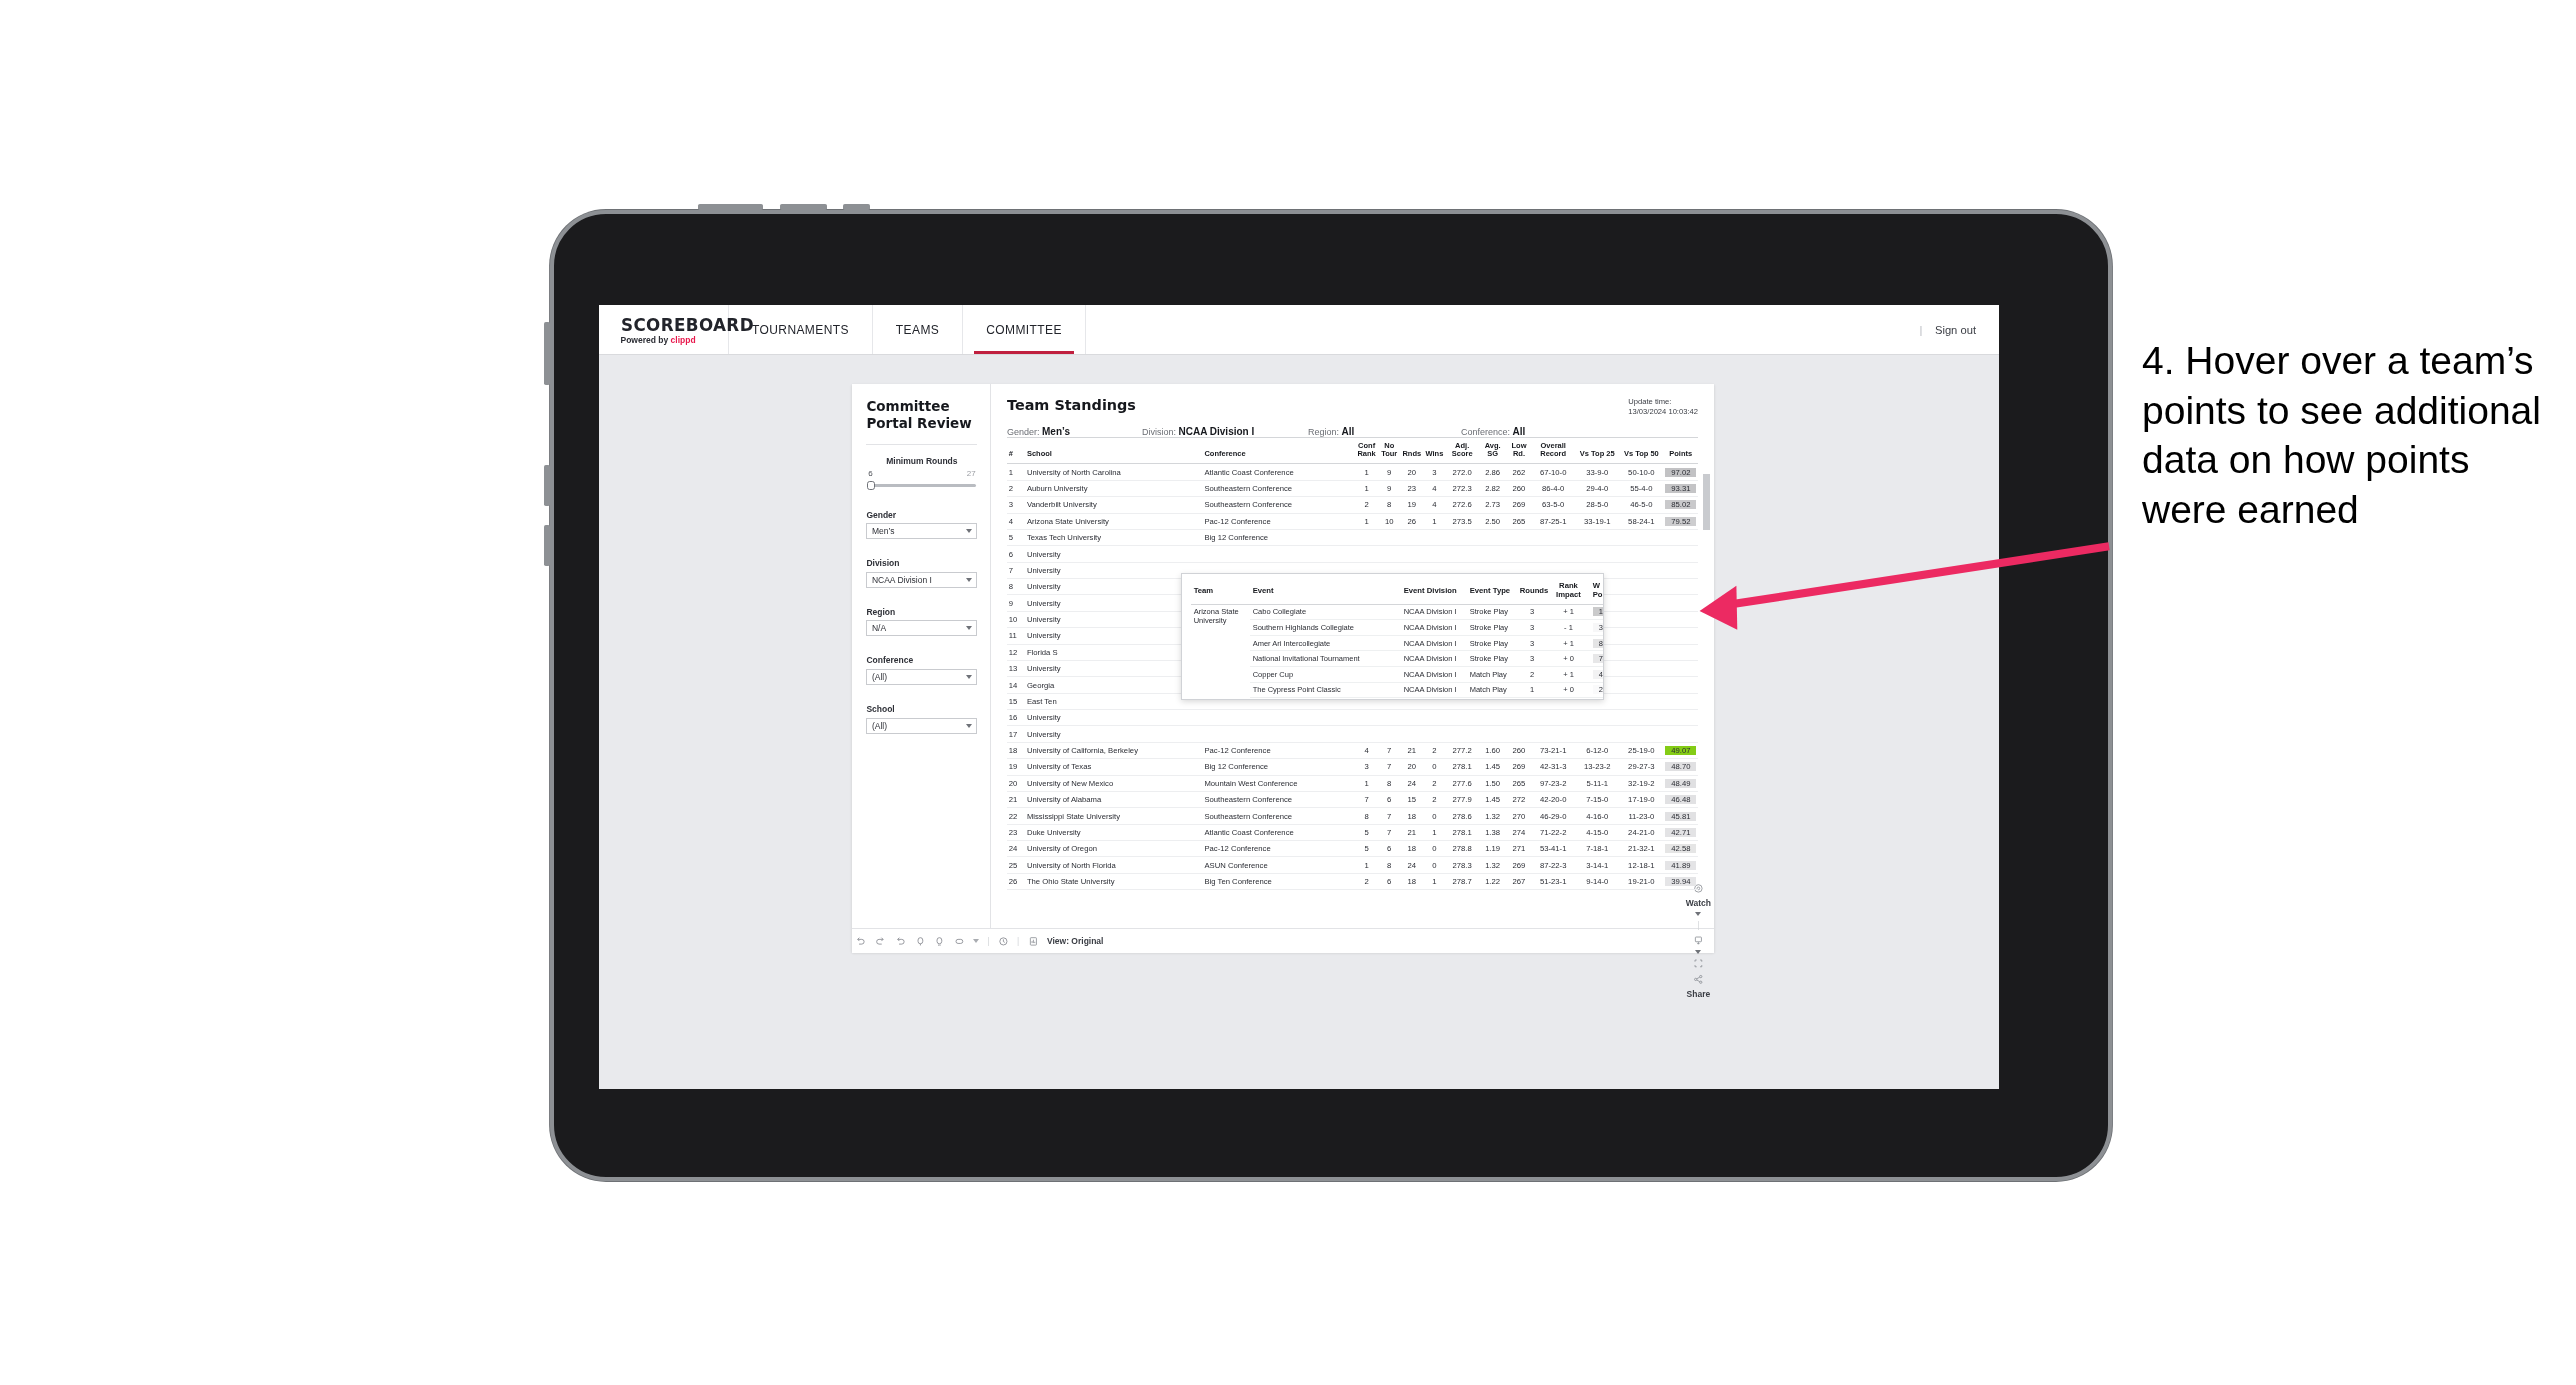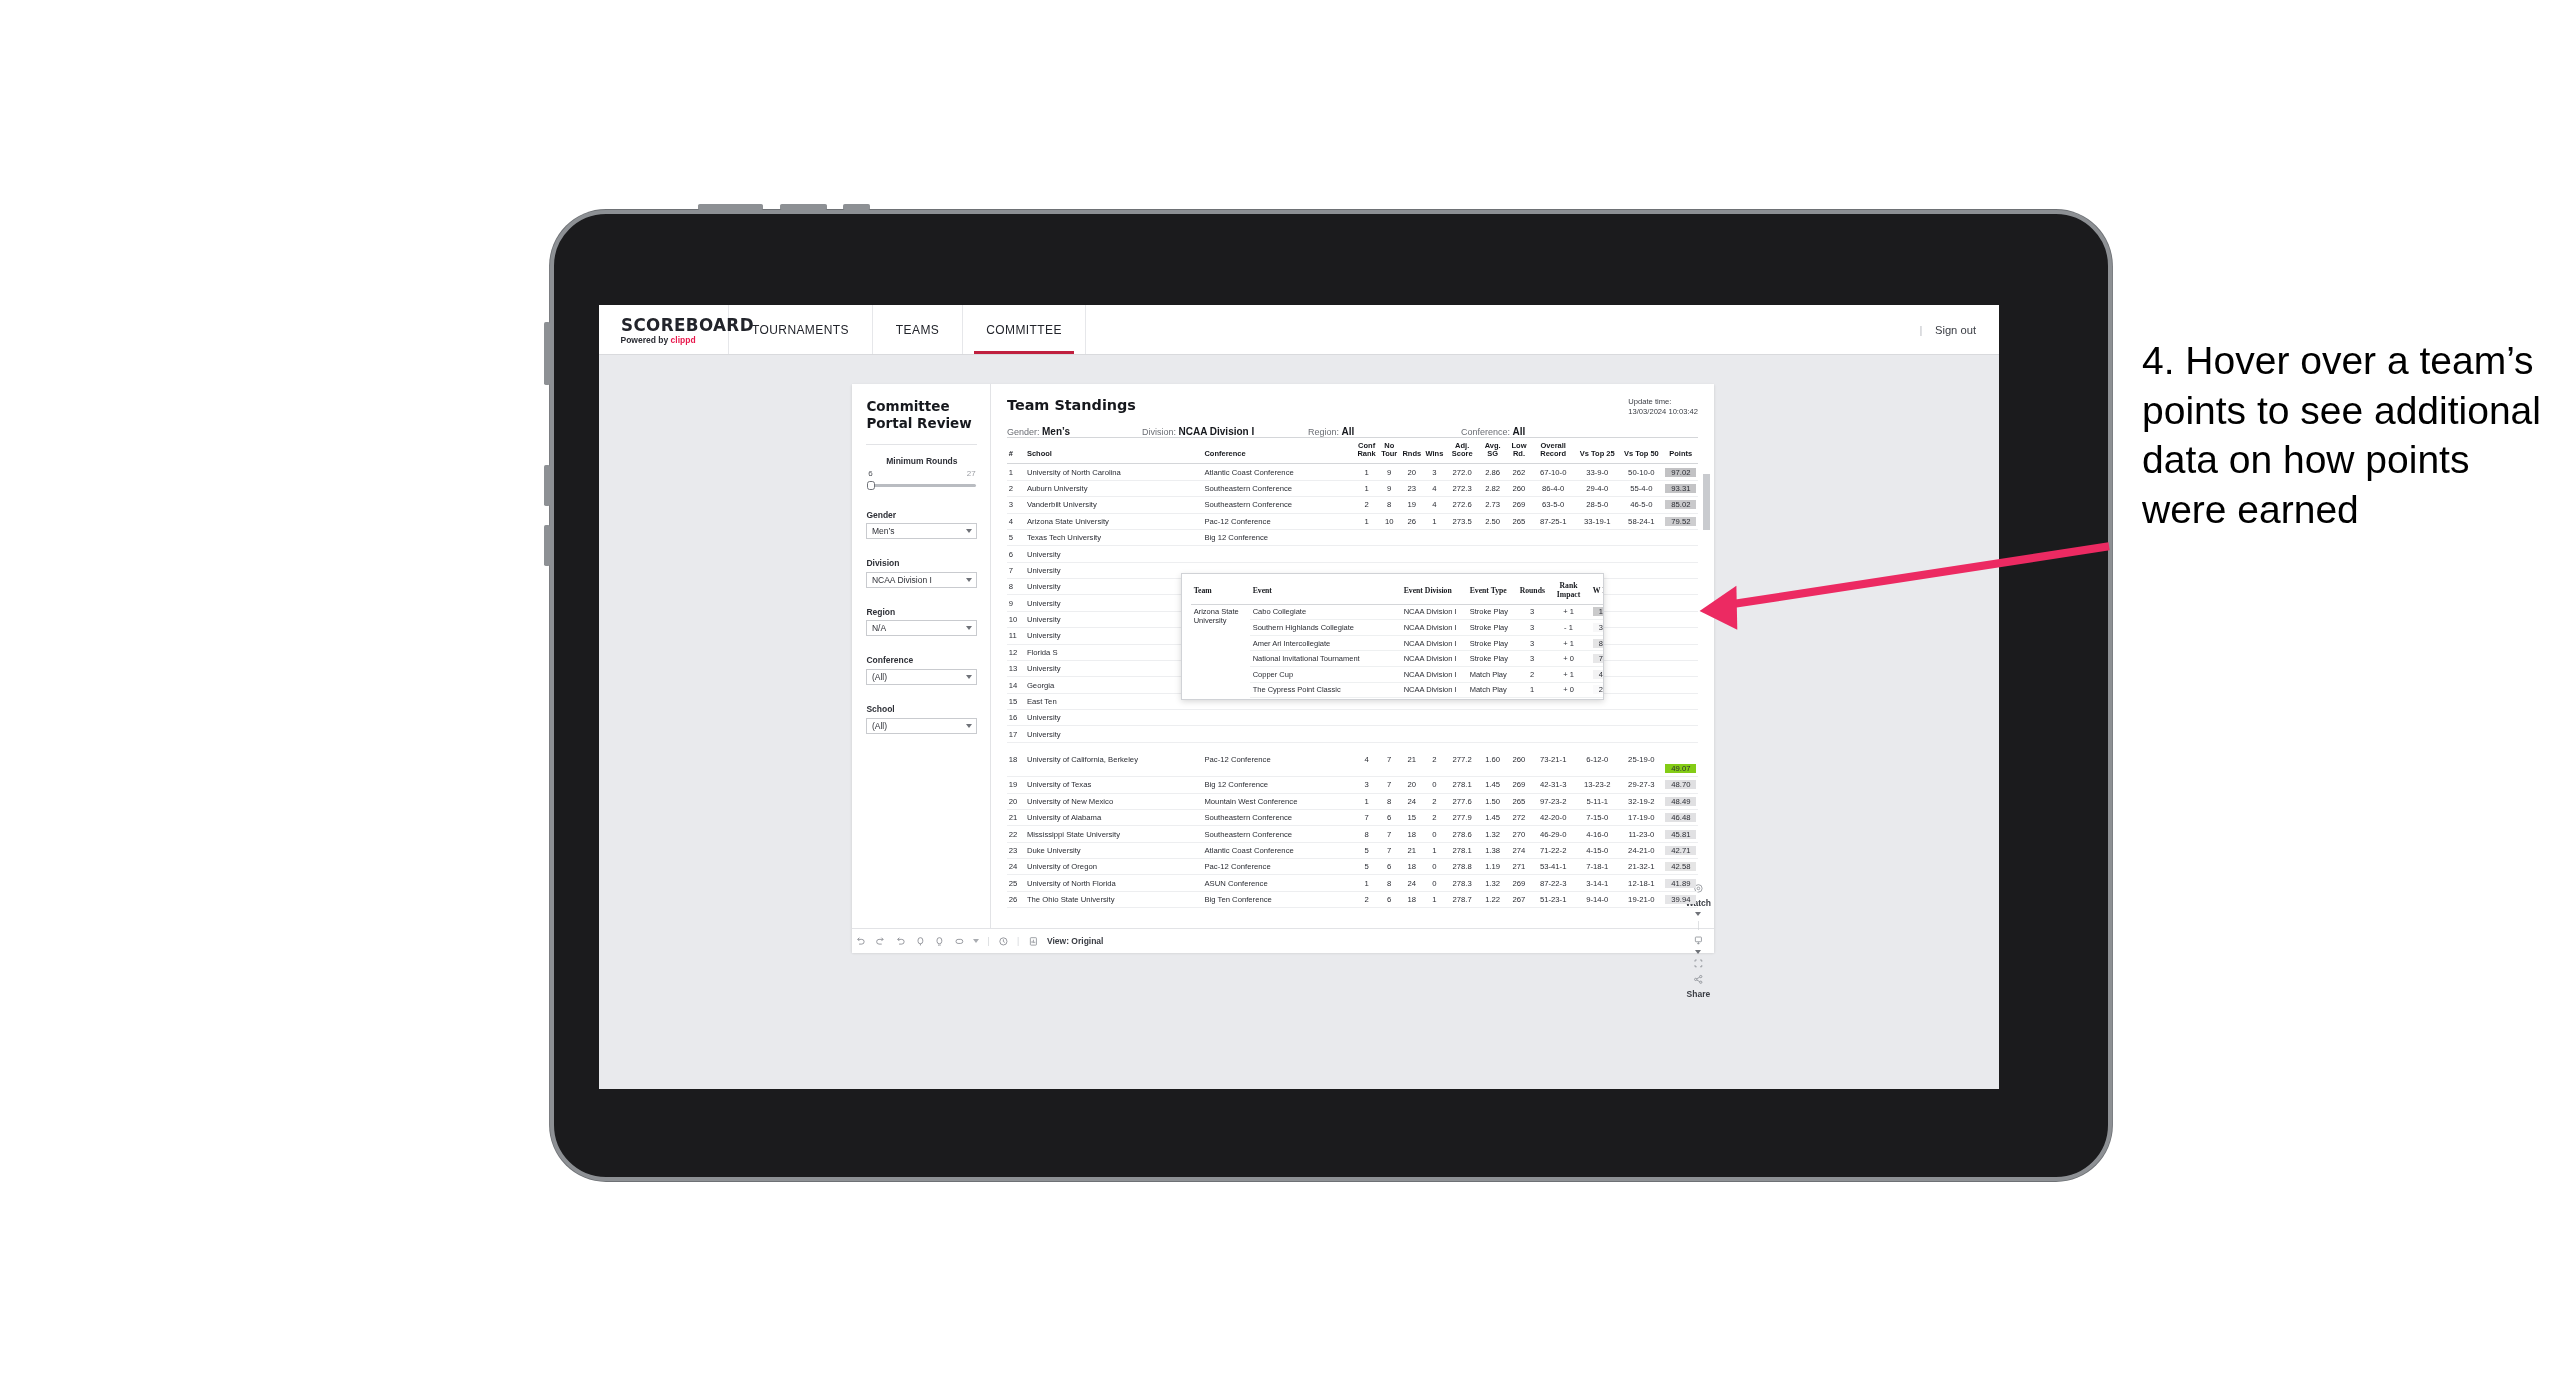--- a/index.html
+++ b/index.html
@@ -111,21 +111,21 @@
   #vthumb{ position:absolute; top:0; left:0; width:7.2px; height:56px; background:#c9cbcf; }
 
   
   #tooltip{ position:absolute; left:190px; top:189px; width:423px; height:127px;
             background:#fff; border:0.9px solid #d0d2d6;
             box-shadow:0 1.8px 6.3px rgba(0,0,0,.17); padding:7.2px 9px 0 9px;
             z-index:20; overflow:hidden; }
   table.tt{ width:100%; border-collapse:collapse; font-size:7.5px; color:#2b2d34;
             table-layout:fixed; }
   table.tt th{ font-size:7.7px; font-weight:bold; color:#16181d; text-align:left;
-               padding:0 2.7px 4.5px 2.7px; border-bottom:0.9px solid #d4d6d9;font-family:Liberation Serif, serif; }
+               padding:0 2.7px 4.5px 2.7px; border-bottom:0.9px solid #d4d6d9; }
   table.tt th.c{ text-align:center; }
   table.tt td{ padding:2.8px 2.7px; border-bottom:0.9px solid #eef0f1; white-space:nowrap;
                overflow:hidden; }
   table.tt td.c{ text-align:center; }
   col.t-team{width:59px} col.t-ev{width:151px} col.t-div{width:66px}
   col.t-typ{width:50px} col.t-rn{width:30px} col.t-ri{width:43px} col.t-wp{width:38px}
 
   
   #toolbar{ height:25px; border-top:0.9px solid #e2e3e6; display:flex; align-items:center;
             padding:0 3px; font-size:8.5px; color:#4a4d54; gap:8px; }
@@ -564,21 +564,21 @@
                       <td>4</td>
                       <td>7</td>
                       <td>21</td>
                       <td>2</td>
                       <td>277.2</td>
                       <td>1.60</td>
                       <td>260</td>
                       <td>73-21-1</td>
                       <td>6-12-0</td>
                       <td>25-19-0</td>
-                      <td><span class="pts" style="background: #84cc16; margin-top: 18px;">49.07</span></td>
+                      <td><span class="pts" style="background: #84cc16;">49.07</span></td>
                     </tr>
                     <tr>
                       <td class="l">19</td>
                       <td class="l">University of Texas</td>
                       <td class="l">Big 12 Conference</td>
                       <td>3</td>
                       <td>7</td>
                       <td>20</td>
                       <td>0</td>
                       <td>278.1</td>

